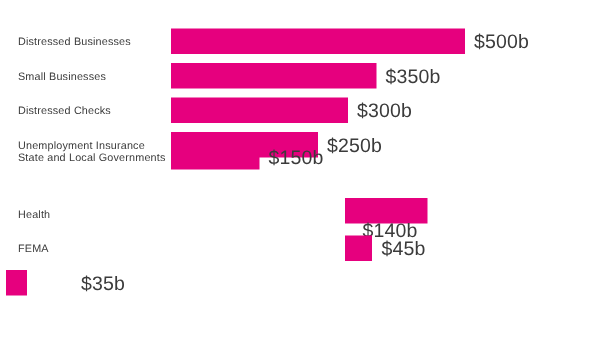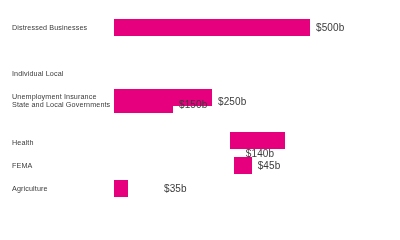--- a/index.html
+++ b/index.html
@@ -53,47 +53,58 @@
     height: 20px;
     display: flex;
     align-items: center;
   }
   .bar {
     height: 17px;
     background: #e6007e;
     flex: 0 0 auto;
   }
   .val-label {
-    font-size: 10px;
+    font-size: 13px;
     line-height: 9px;
     color: #3b3b3b;
     letter-spacing: 0.1px;
     margin-left: 6px;
     white-space: nowrap;
   }
 </style>
 </head>
 <body>
 
 <div id="chart-root">
 
   <div class="rows">
       <div class="row" style="top: 17px;">
         <div class="cat-label">Distressed Businesses</div>
         <div class="bar-area" style="padding-left: 4px;">
           <div class="bar" style="background: rgb(230, 0, 126); width: 196px;"></div>
           <div class="val-label">$500b</div>
         </div>
       </div>
+      <div class="row" style="top: 40px;">
+        <div class="cat-label">Small Businesses</div>
+        <div class="bar-area" style="padding-left: 4px;">
+          <div class="bar" style="background: rgb(230, 0, 126); width: 137px;"></div>
+          <div class="val-label">$350b</div>
+        </div>
+      </div>
       <div class="row" style="top: 63px;">
-        <div class="cat-label">Individual Local</div>
+        <div class="cat-label">Distressed Checks</div>
+        <div class="bar-area" style="padding-left: 4px;">
+          <div class="bar" style="background: rgb(230, 0, 126); width: 118px;"></div>
+          <div class="val-label">$300b</div>
+        </div>
       </div>
       <div class="row" style="top: 86px;">
         <div class="cat-label">Unemployment Insurance</div>
-        <div class="bar-area" style="padding-left: 4px; align-items: flex-end;">
+        <div class="bar-area" style="padding-left: 4px;">
           <div class="bar" style="background: rgb(230, 0, 126); width: 98px;"></div>
           <div class="val-label">$250b</div>
         </div>
       </div>
       <div class="row" style="top: 94px;">
         <div class="cat-label">State and Local Governments</div>
         <div class="bar-area" style="padding-left: 4px;">
           <div class="bar" style="background: rgb(230, 0, 126); width: 59px;"></div>
           <div class="val-label">$150b</div>
         </div>
@@ -106,20 +117,19 @@
         </div>
       </div>
       <div class="row" style="top: 155px;">
         <div class="cat-label">FEMA</div>
         <div class="bar-area" style="padding-left: 4px; justify-content: center;">
           <div class="bar" style="background: rgb(230, 0, 126); width: 18px;"></div>
           <div class="val-label">$45b</div>
         </div>
       </div>
       <div class="row" style="top: 178px;">
-        <div class="cat-label">Agriculture</div>
         <div class="bar-area" style="padding-left: 4px; gap: 30px;">
           <div class="bar" style="background: rgb(230, 0, 126); width: 14px;"></div>
           <div class="val-label">$35b</div>
         </div>
       </div>
     </div>
 </div>
 
 </body></html>

